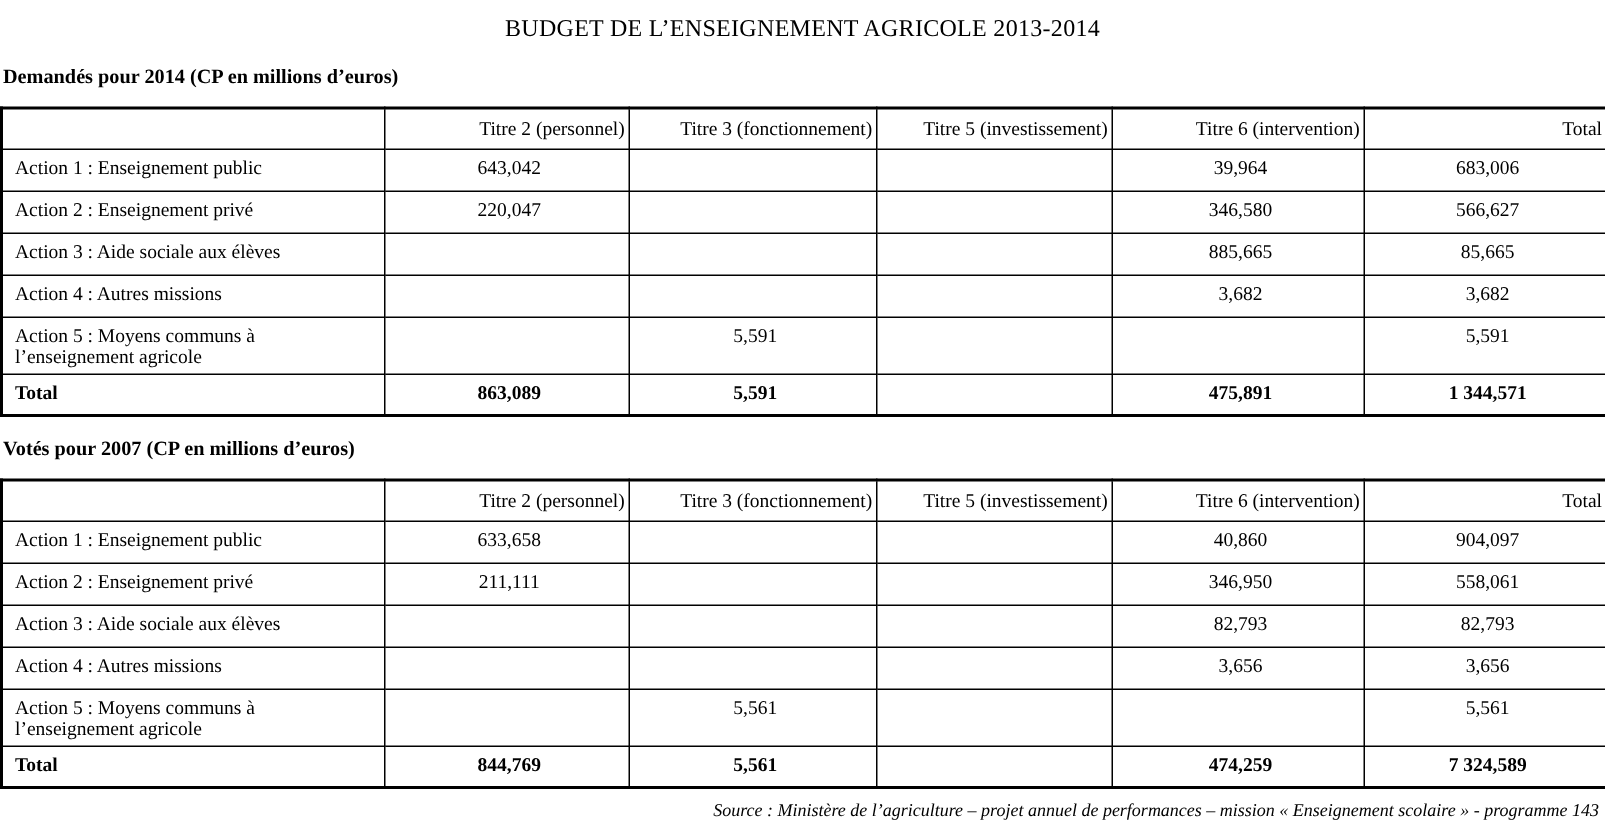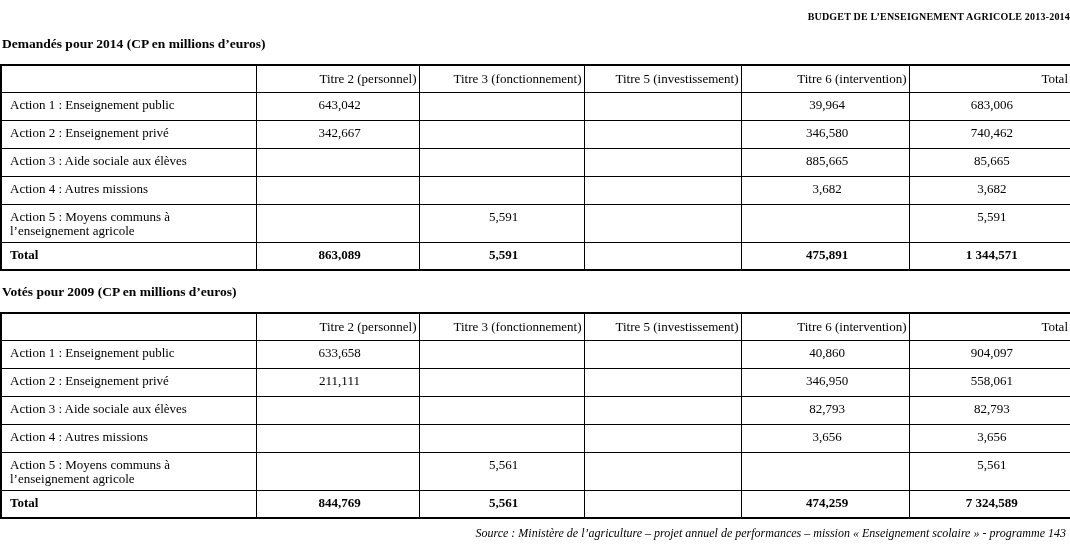--- a/index.html
+++ b/index.html
@@ -7,23 +7,23 @@
   .page {
     width: 1070px;
     height: 555px;
     background: #ffffff;
     color: #000000;
     font-family: "Liberation Serif", "DejaVu Serif", serif;
     overflow: hidden;
     position: relative;
   }
   .doc-title {
-    text-align: right;
-    font-weight: bold;
-    font-size: 10px;
+    text-align: center;
+    font-weight: normal;
+    font-size: 16px;
     padding-top: 11px;
     letter-spacing: 0.2px;
   }
   .section-heading {
     font-weight: bold;
     font-size: 13.5px;
     margin: 14px 0 0 2px;
   }
   .section-heading.second {
     margin-top: 13px;
@@ -93,25 +93,25 @@
       <tr class="body">
         <td class="lbl">Action 1 : Enseignement public</td>
         <td class="num">643,042</td>
         <td class="num"></td>
         <td class="num"></td>
         <td class="num">39,964</td>
         <td class="num">683,006</td>
       </tr>
       <tr class="body">
         <td class="lbl">Action 2 : Enseignement privé</td>
-        <td class="num">342,667</td>
+        <td class="num">220,047</td>
         <td class="num"></td>
         <td class="num"></td>
         <td class="num">346,580</td>
-        <td class="num">740,462</td>
+        <td class="num">566,627</td>
       </tr>
       <tr class="body">
         <td class="lbl">Action 3 : Aide sociale aux élèves</td>
         <td class="num"></td>
         <td class="num"></td>
         <td class="num"></td>
         <td class="num">885,665</td>
         <td class="num">85,665</td>
       </tr>
       <tr class="body">
@@ -134,21 +134,21 @@
         <td class="lbl">Total</td>
         <td class="num">863,089</td>
         <td class="num">5,591</td>
         <td class="num"></td>
         <td class="num">475,891</td>
         <td class="num">1 344,571</td>
       </tr>
     </tbody>
   </table>
 
-  <div class="section-heading second">Votés pour 2009 (CP en millions d’euros)</div>
+  <div class="section-heading second">Votés pour 2007 (CP en millions d’euros)</div>
 
   <table class="budget">
     <colgroup>
       <col style="width:255px">
         <col style="width:163px">
         <col style="width:165px">
         <col style="width:157px">
         <col style="width:168px">
         <col style="width:162px">
     </colgroup>

